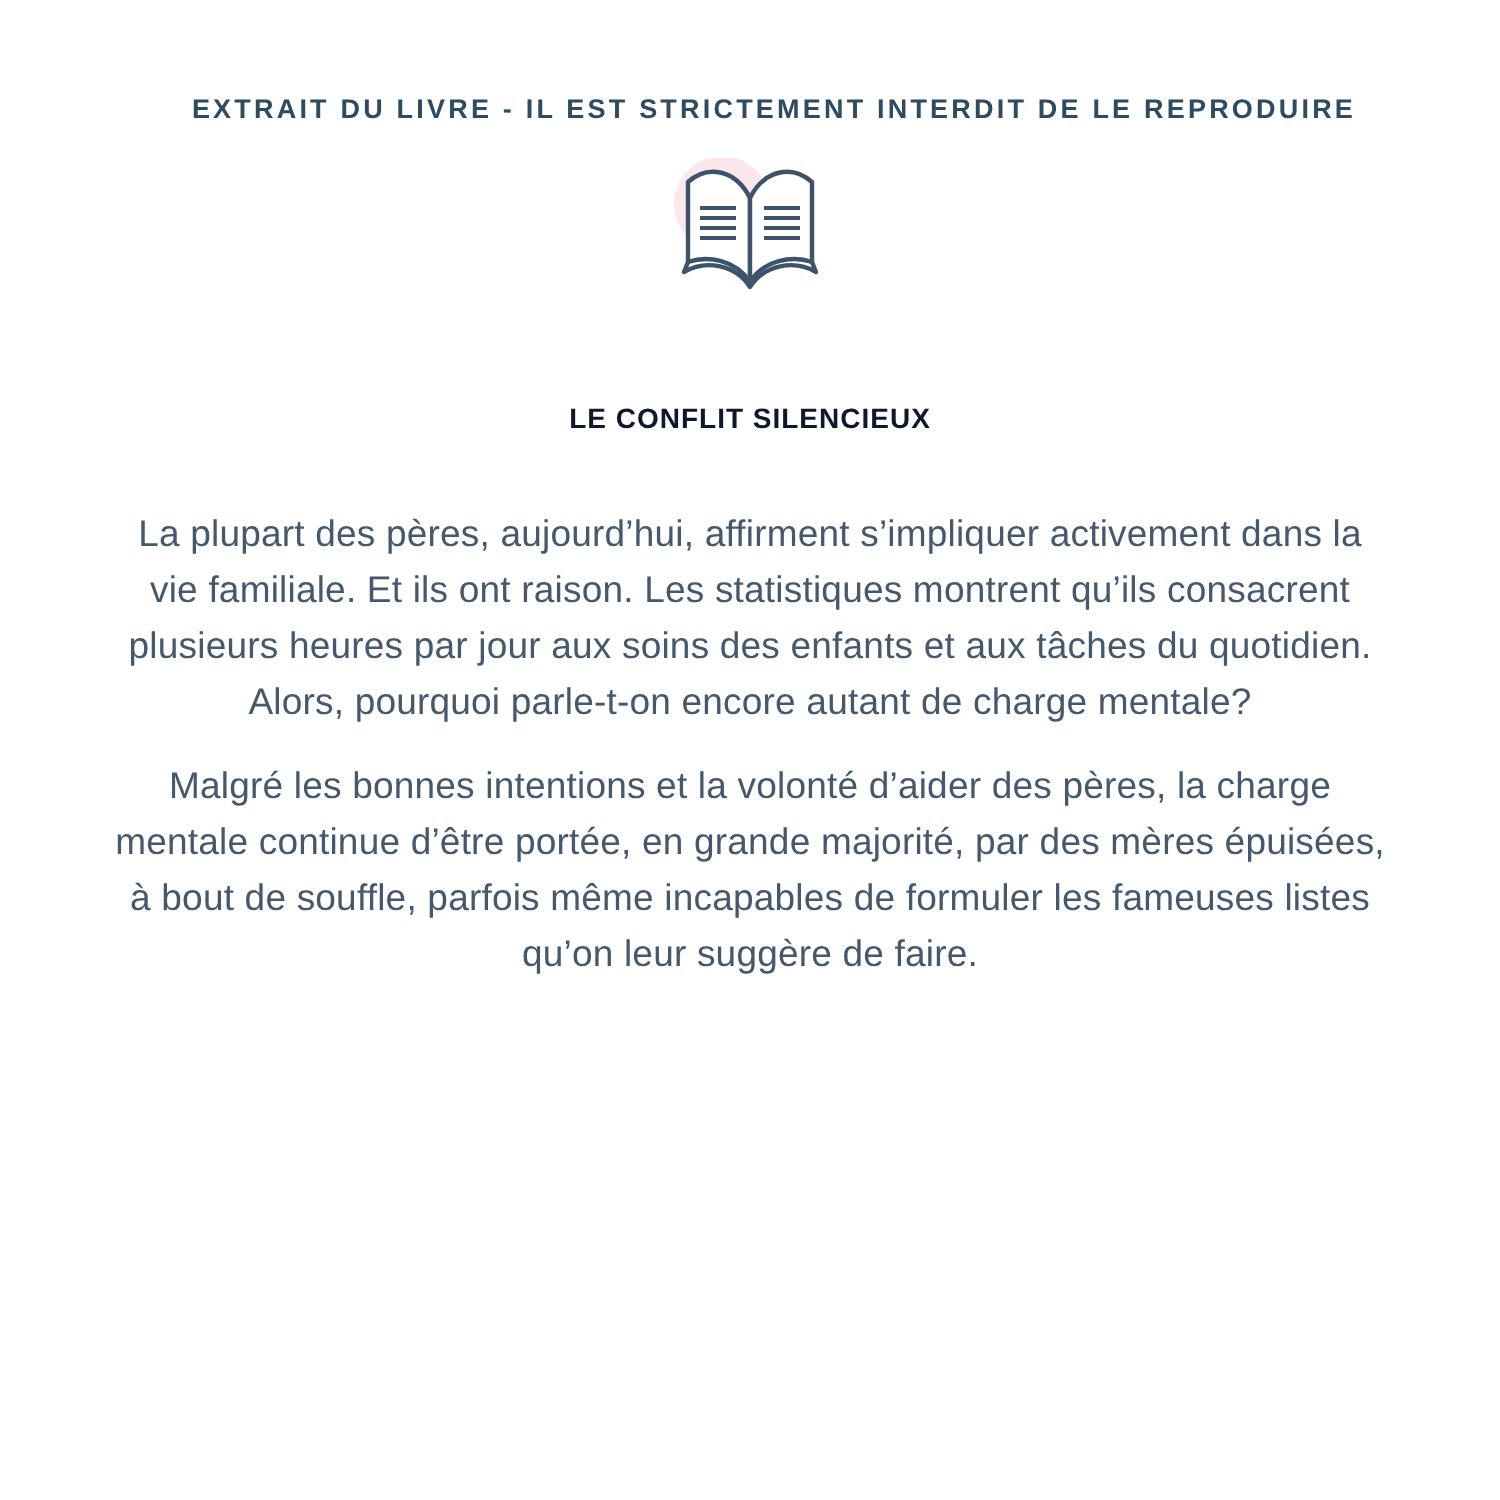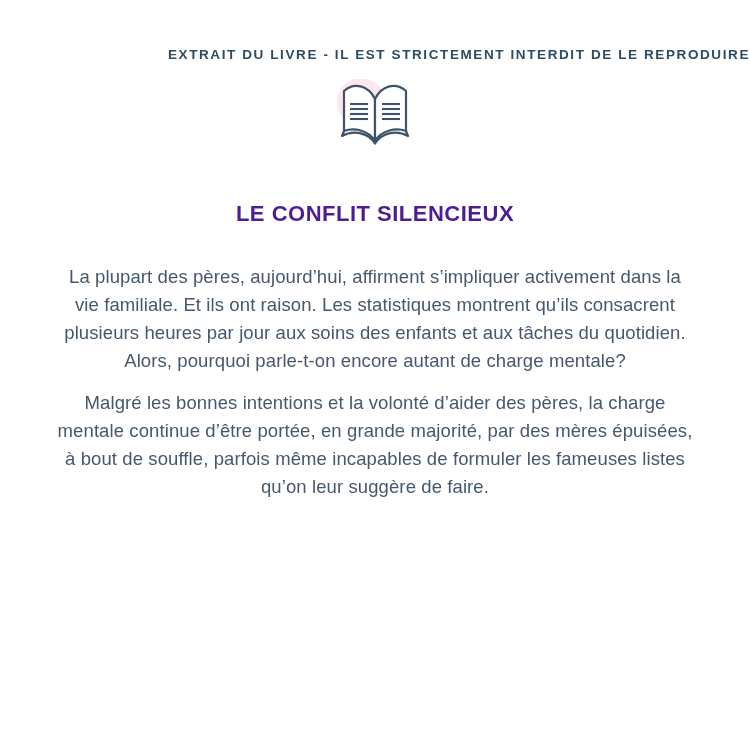--- a/index.html
+++ b/index.html
@@ -10,44 +10,44 @@
   .page {
     position: relative;
     width: 750px;
     height: 750px;
     background: #ffffff;
     font-family: "Liberation Sans", sans-serif;
     overflow: hidden;
   }
   .notice {
     padding-top: 47px;
-    text-align: right;
+    text-align: center;
     font-size: 13.5px;
     font-weight: 700;
     letter-spacing: 1.6px;
     color: #2d4b61;
     margin-left: 24px;
   }
   .icon-wrap {
     width: 80px;
     height: 70px;
     margin: 17px auto 0;
   }
   .icon-wrap svg {
     display: block;
     width: 80px;
     height: 70px;
   }
   .title {
     margin: 52px 0 0;
     text-align: center;
-    font-size: 22px;
+    font-size: 14px;
     font-weight: 700;
     letter-spacing: 0.5px;
-    color: #4c1d95;
+    color: #0f172a;
   }
   .article-body {
     width: 636px;
     margin: 36px auto 0;
   }
   .article-body p {
     margin: 0 0 14px;
     text-align: center;
     font-size: 18.5px;
     line-height: 28px;

